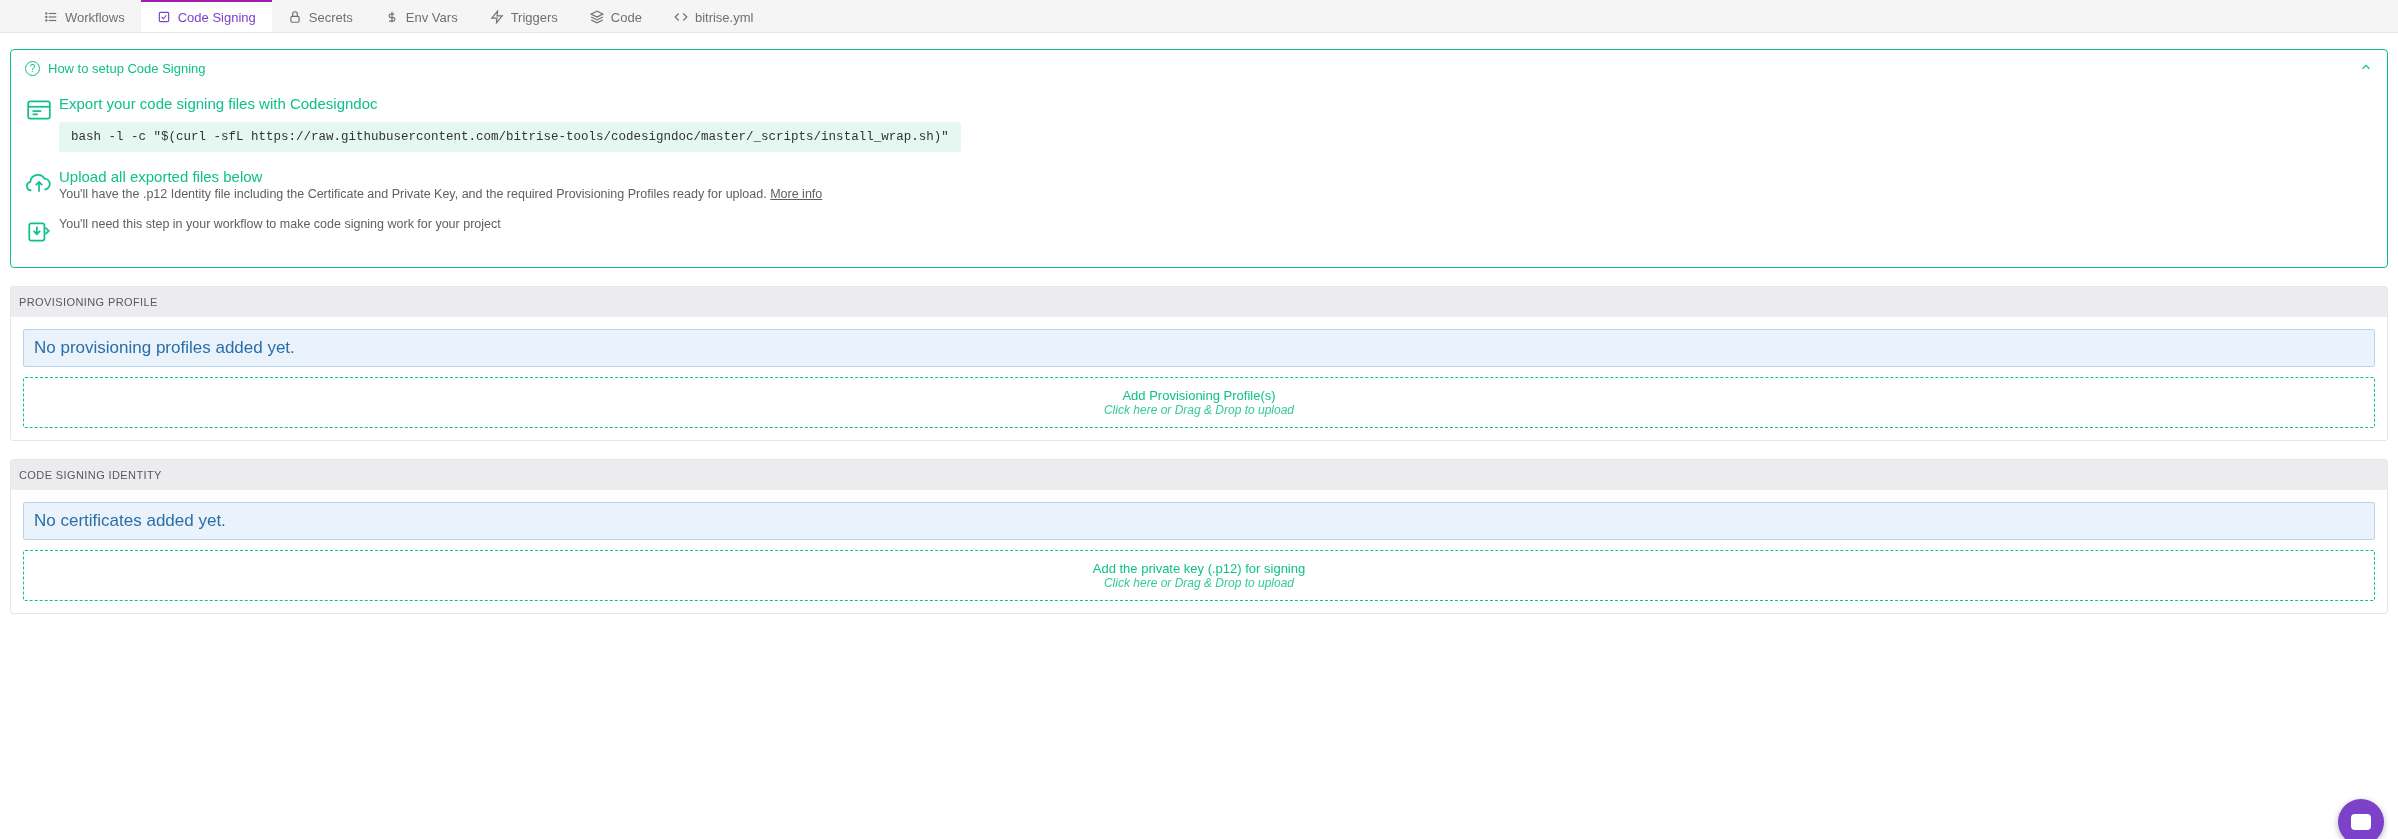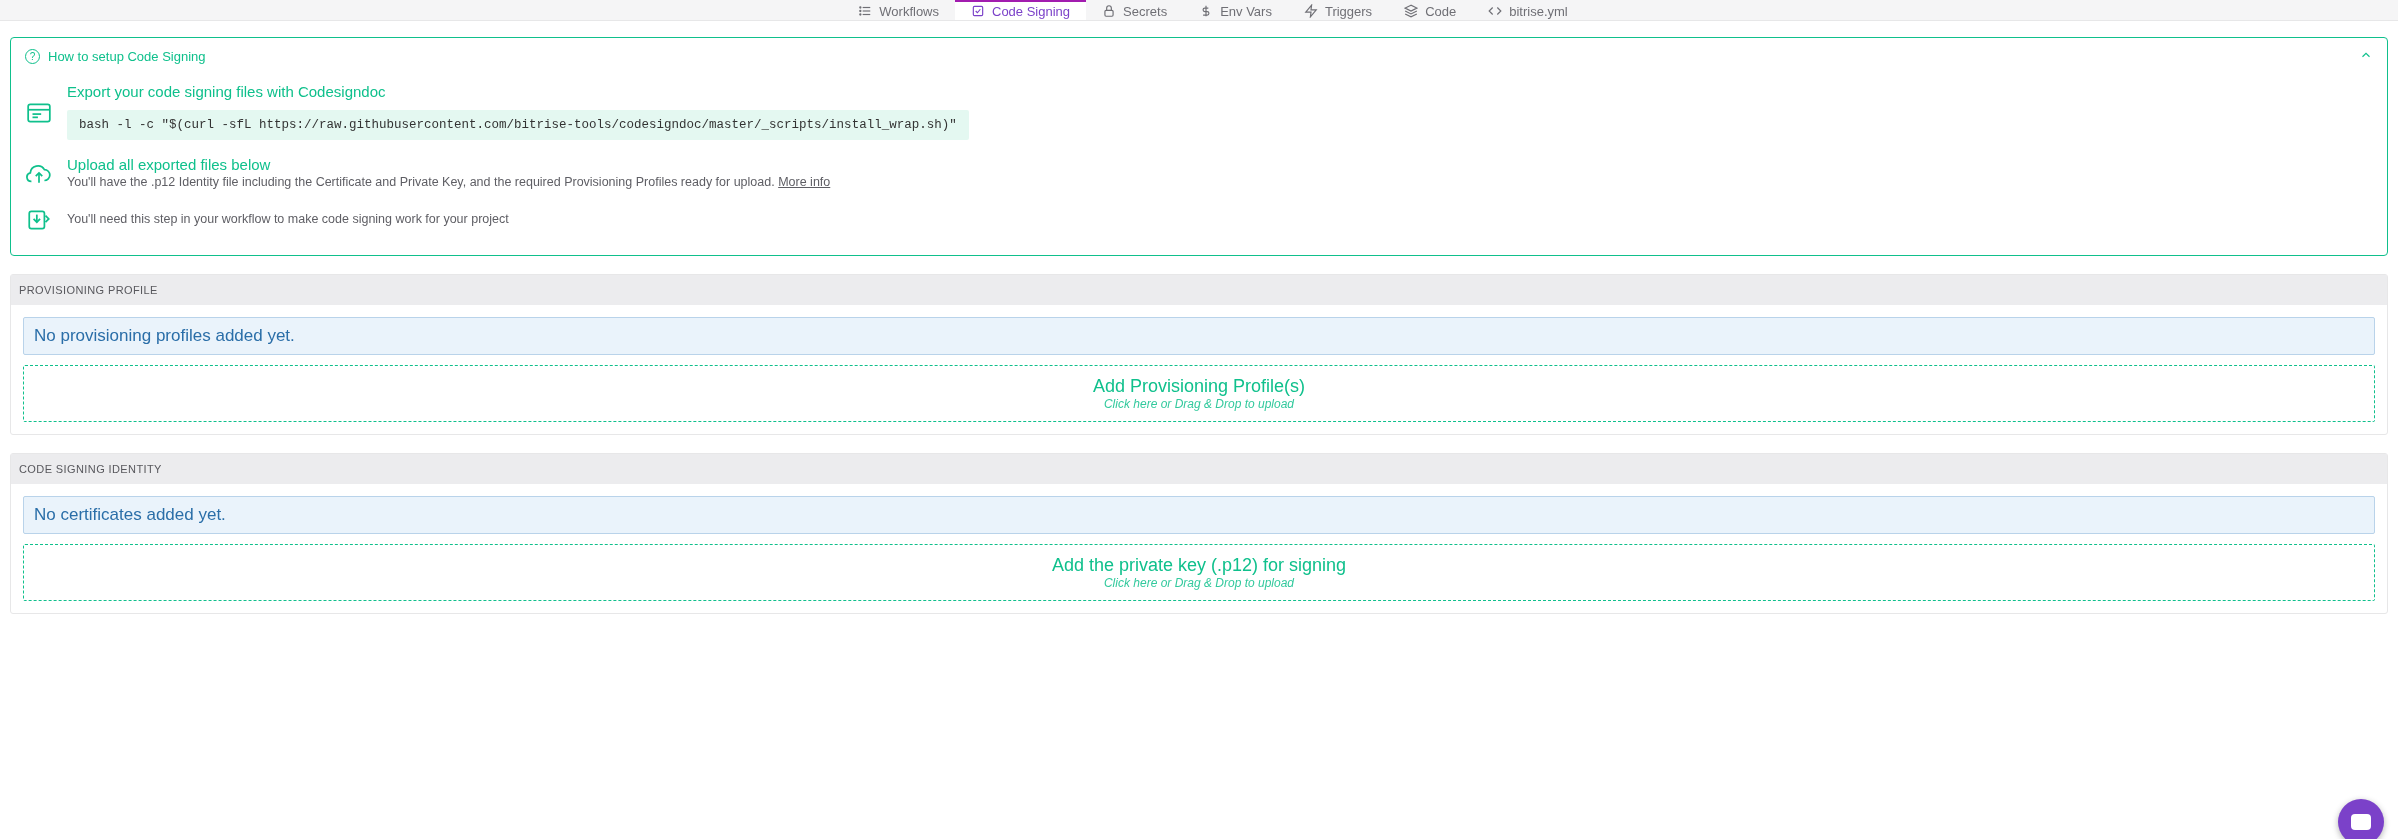--- a/index.html
+++ b/index.html
@@ -1,42 +1,42 @@
 <!DOCTYPE html>
 <html><head>
 <meta charset="utf-8">
 <style>
   * { box-sizing: border-box; margin: 0; padding: 0; }
   body { font-family: -apple-system, BlinkMacSystemFont, "Segoe UI", Helvetica, Arial, sans-serif; background: #fff; color: #333; font-size: 13px; }
-  .tabs { display: flex; align-items: stretch; background: #f5f5f6; border-bottom: 1px solid #e7e7e8; height: 21px; padding-left: 28px; justify-content: center; }
+  .tabs { display: flex; align-items: stretch; background: #f5f5f6; border-bottom: 1px solid #e7e7e8; height: 33px; padding-left: 28px; }
   .tab { display: flex; align-items: center; gap: 7px; padding: 0 16px; font-size: 13px; color: #6f6f75; cursor: pointer; border-top: 2px solid transparent; }
   .tab.active { background: #fff; color: #7b41c9; border-top: 2px solid #a21caf; }
   .tab-icon { display: inline-flex; width: 14px; height: 14px; align-items: center; justify-content: center; }
   .tab-icon svg { width: 14px; height: 14px; }
   .content { padding: 16px 10px 10px 10px; }
   .info-panel { border: 1px solid #0fc08c; border-radius: 4px; background: #fff; margin-bottom: 18px; }
   .info-header { display: flex; align-items: center; justify-content: space-between; padding: 10px 14px 4px 14px; }
   .info-header-left { display: flex; align-items: center; gap: 8px; color: #0fc08c; font-size: 13px; }
   .info-header-left .q-icon { width: 15px; height: 15px; border: 1.5px solid #0fc08c; border-radius: 50%; display: inline-flex; align-items: center; justify-content: center; font-size: 10px; color: #0fc08c; }
   .chev { color: #0fc08c; }
   .steps { padding: 4px 14px 16px 14px; }
-  .step { display: flex; gap: 14px; padding: 10px 0 6px 0; align-items: center; }
+  .step { display: flex; gap: 6px; padding: 10px 0 6px 0; align-items: flex-start; }
   .step-icon { width: 28px; flex: 0 0 28px; color: #0fc08c; display:flex; justify-content:center; padding-top:2px;}
   .step-icon svg { width:26px; height:26px; }
   .step-body { flex: 1; }
   .step-title { color: #0fc08c; font-size: 15px; margin-bottom: 2px; }
   .step-desc { color: #5e5e64; font-size: 12.5px; }
   .step-desc a { color: #5e5e64; text-decoration: underline; cursor:pointer;}
   .code-block { background: #e4f8f1; color: #333; font-family: "SFMono-Regular", Consolas, "Liberation Mono", Menlo, monospace; font-size: 12.5px; padding: 8px 12px; margin-top: 8px; white-space: pre; display:inline-block; border-radius:2px;}
   .section { border: 1px solid #e7e7e8; border-radius: 3px; margin-bottom: 18px; background:#fff;}
   .section-header { background: #ececee; padding: 9px 8px; font-size: 11px; letter-spacing: 0.4px; color: #58585d; text-transform: uppercase; }
   .section-body { padding: 12px; }
   .empty-notice { background: #eaf3fb; border: 1px solid #b9d3ea; color: #2a6ea8; font-size: 17px; padding: 8px 10px; border-radius: 2px; margin-bottom: 10px; }
   .dropzone { border: 1.5px dashed #0fc08c; border-radius: 2px; padding: 10px; text-align: center; cursor: pointer; }
-  .dropzone .dz-title { color: #0fc08c; font-size: 18px; font-weight: 500; }
+  .dropzone .dz-title { color: #0fc08c; font-size: 13px; font-weight: 500; }
   .dropzone .dz-sub { color: #0fc08c; font-size: 12px; font-style: italic; opacity: 0.85; }
   .fab { position: fixed; right: 14px; bottom: -6px; width: 46px; height: 46px; border-radius: 50%; background: #7b41c9; box-shadow: 0 2px 6px rgba(0,0,0,0.3); display:flex; align-items:center; justify-content:center;}
   .fab-inner { width: 20px; height: 16px; background: #fff; border-radius: 4px; position:relative;}
 </style>
 </head>
 <body>
 
 <div class="tabs">
   <div class="tab">
     <span class="tab-icon">

